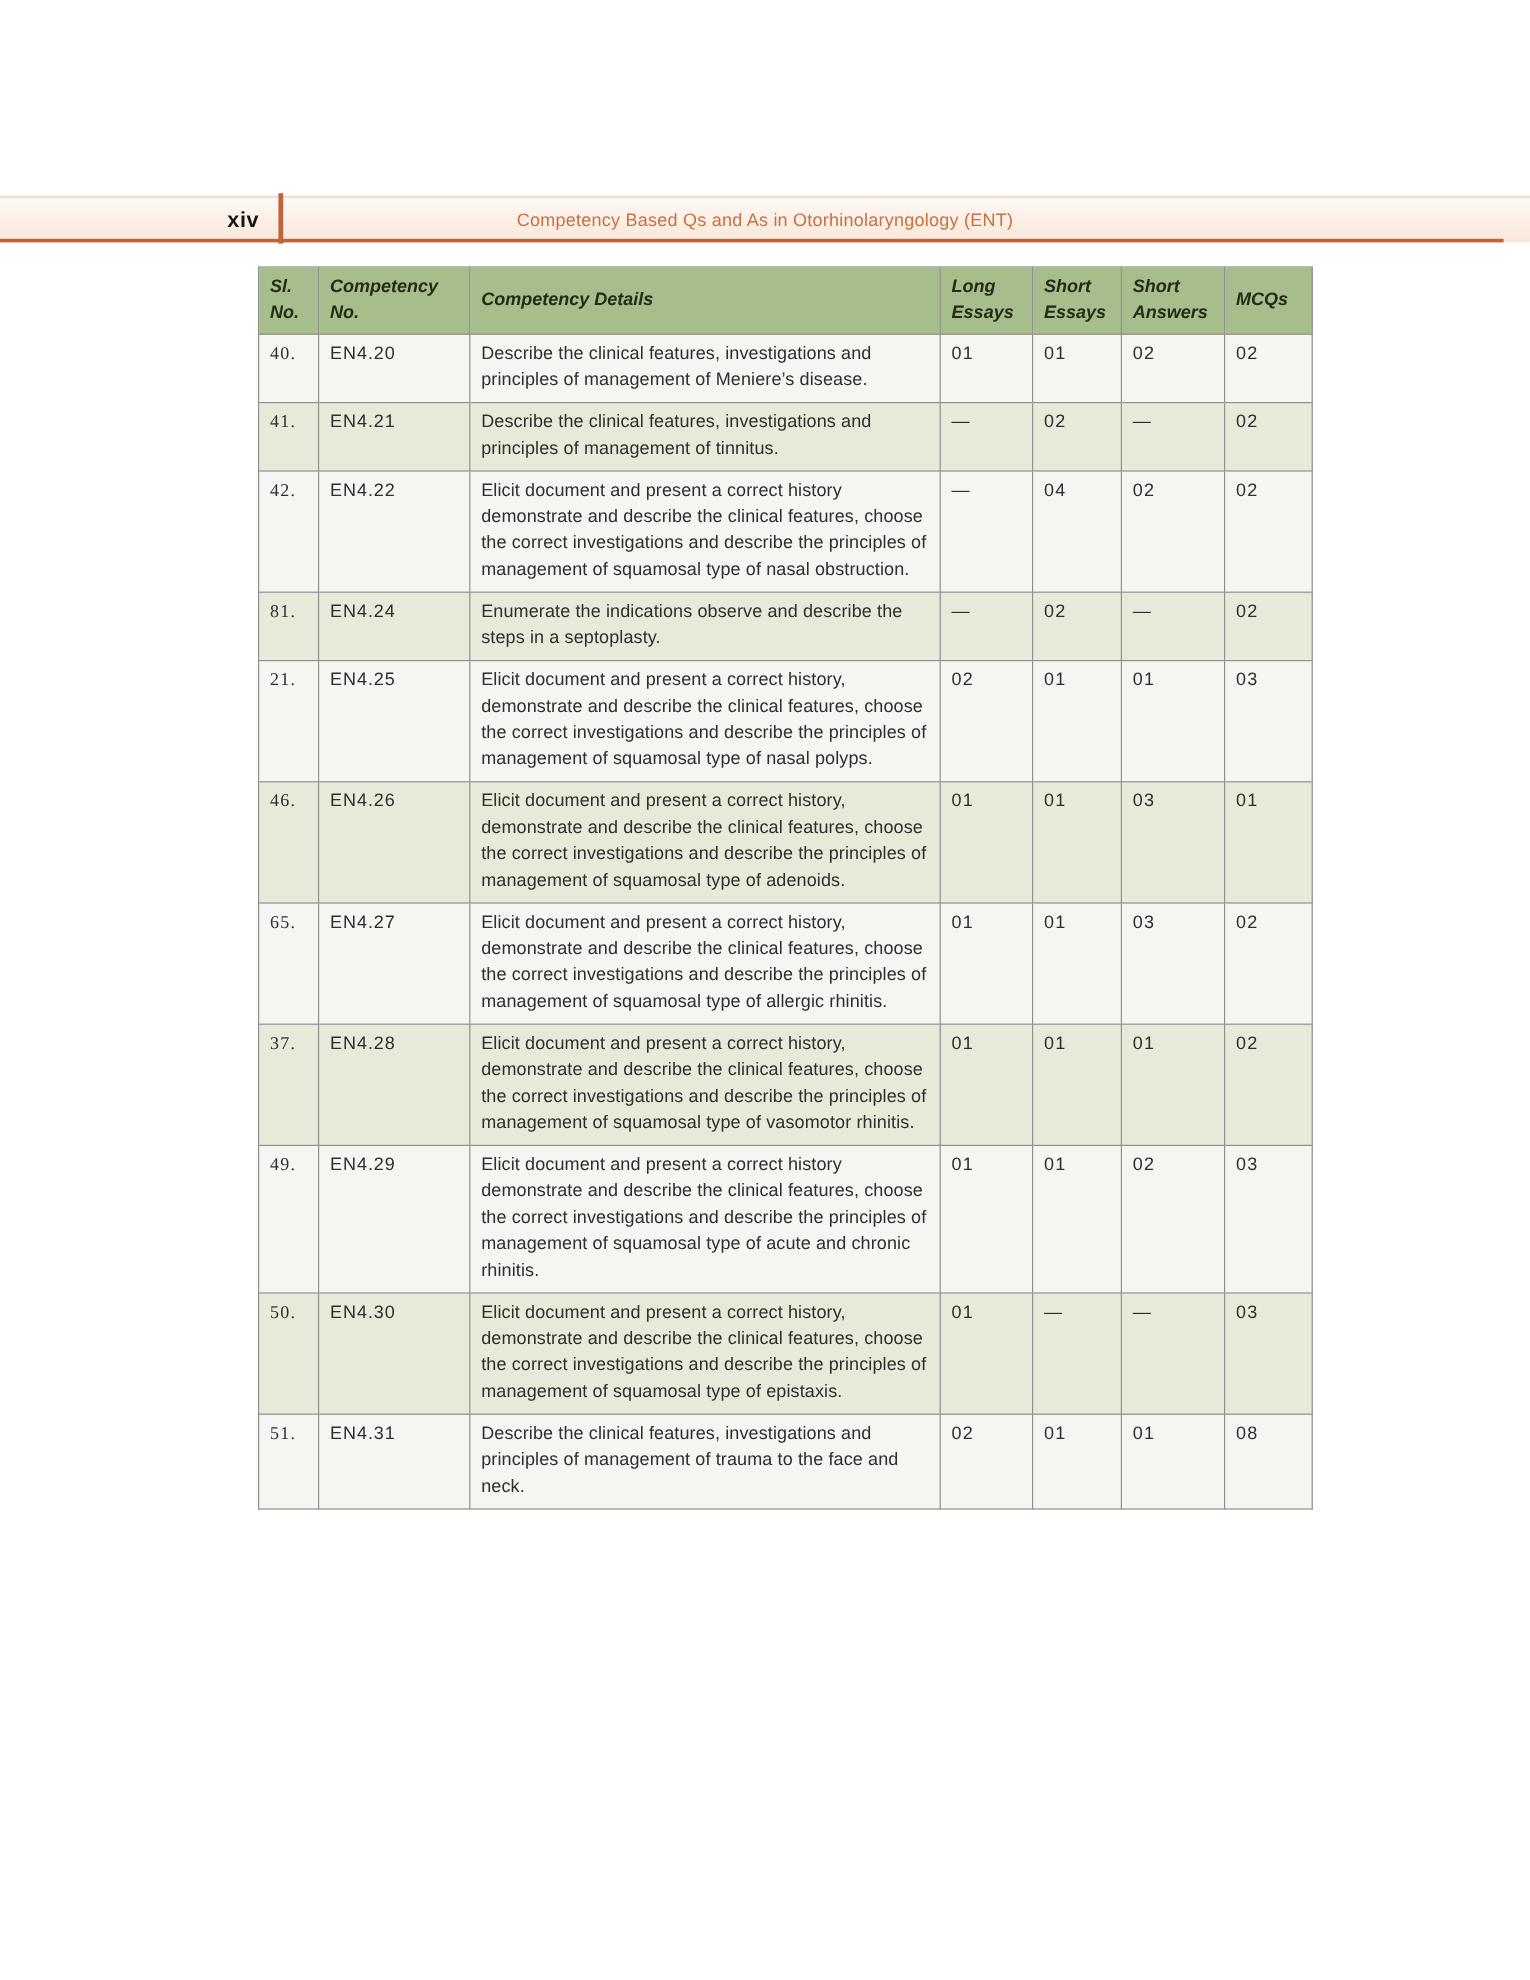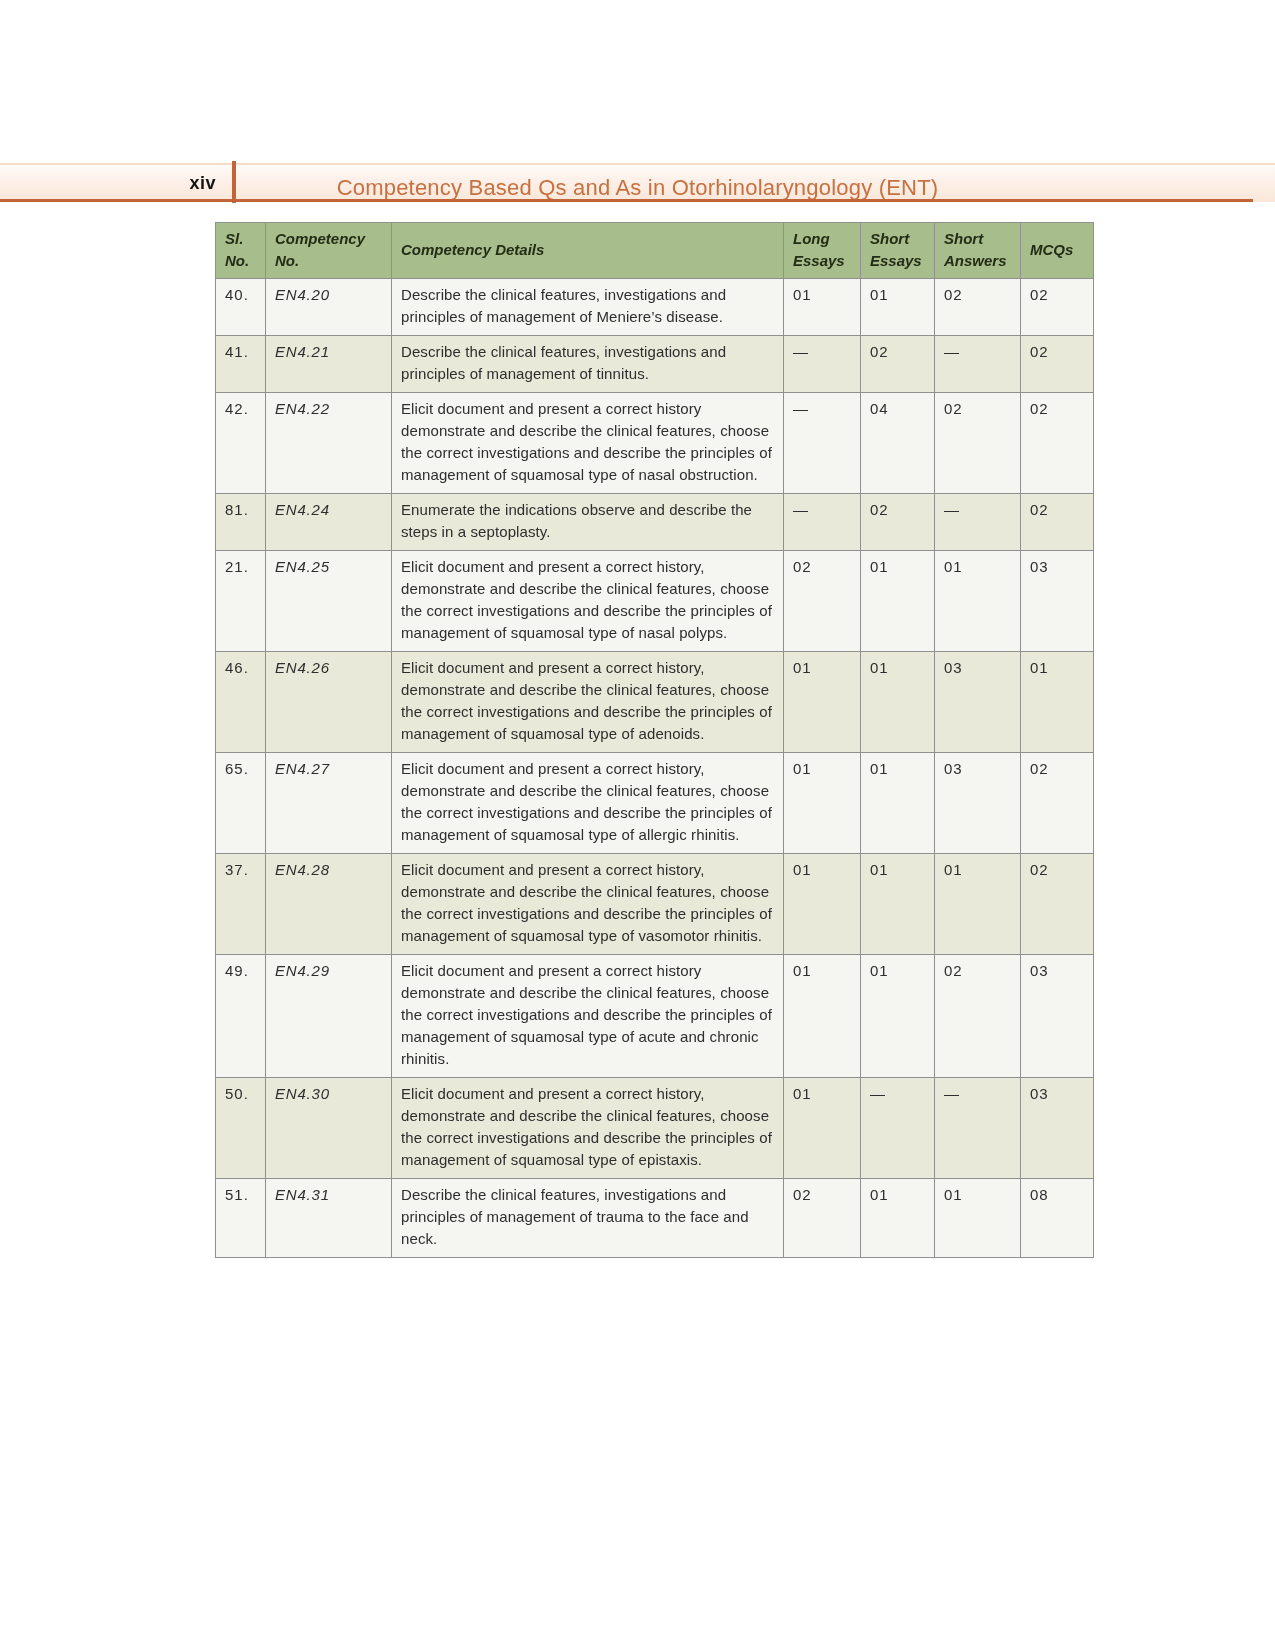--- a/index.html
+++ b/index.html
@@ -31,21 +31,21 @@
     letter-spacing: 0.5px;
   }
   .head-divider {
     position: absolute; left: 232px; top: -4px;
     width: 4px; height: 42px;
     background: #c2643a;
   }
   .running-title {
     position: absolute; left: 0; right: 0; top: 10px;
     text-align: center;
-    font-size: 22px; color: #c8703f;
+    font-size: 15px; color: #c8703f;
     letter-spacing: 0.2px;
   }
 
   
   table.competency {
     position: absolute; top: 222px; left: 197px;
     width: 878px;
     border-collapse: collapse;
     table-layout: fixed;
     margin-left: 18px;
@@ -62,22 +62,22 @@
     color: #232d15;
     font-weight: bold;
     font-style: italic;
     vertical-align: middle;
     white-space: pre-line;
     padding: 5px 9px 6px;
   }
   table.competency tbody td { padding: 5px 9px 7px; color: #2e2e2e; }
   table.competency tbody tr:nth-child(odd)  { background: #f5f5f2; }
   table.competency tbody tr:nth-child(even) { background: #e8e9d8; }
-  td.c-sl   { letter-spacing: 1px; }
-  td.c-no   { letter-spacing: 0.8px; font-style: italic; }
+  td.c-sl   { letter-spacing: 1px; font-family: Liberation Serif, serif; }
+  td.c-no   { letter-spacing: 0.8px; }
   td.c-num  { letter-spacing: 1px; }
   td.c-det  { letter-spacing: 0.1px; }
 </style>
 </head>
 <body>
 
 <div class="page">
 
   <header class="running-head">
     <span class="folio">xiv</span>

